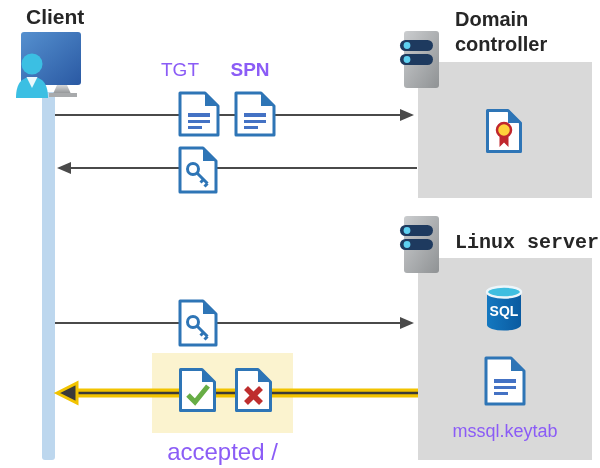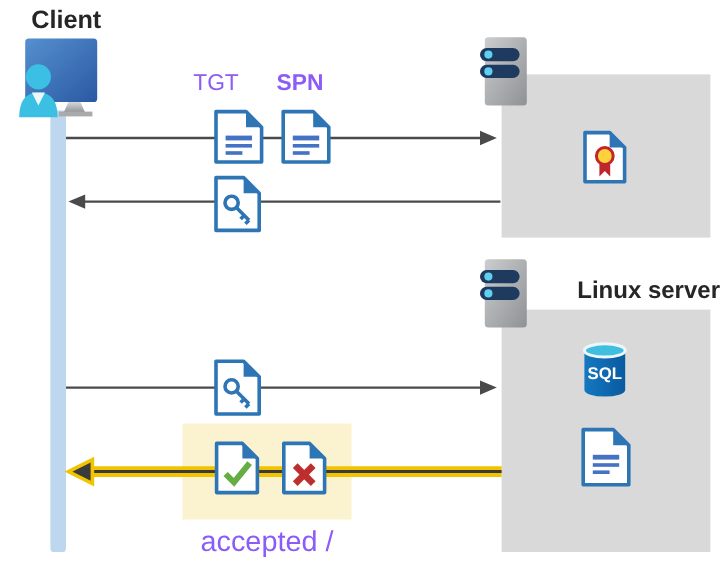--- a/index.html
+++ b/index.html
@@ -4,21 +4,21 @@
 <style>
   html,body{margin:0;padding:0;background:#fff;}
   #canvas{
     position:relative;width:600px;height:468px;background:#fff;overflow:hidden;
     font-family:"Liberation Sans", sans-serif;
   }
   .abs{position:absolute;}
   .zone{background:#D9D9D9;z-index:1;}
   .lifeline{background:#BDD7EE;z-index:2;border-radius:0 0 3px 3px;}
   .highlight{background:#FBF3CF;z-index:2;}
-  .actor-title{font-weight:bold;color:#262626;font-size:20px;line-height:25px;z-index:6;text-align:right;}
+  .actor-title{font-weight:bold;color:#262626;font-size:20px;line-height:25px;z-index:6;}
   .msg-label{color:#8b5cf6;font-size:19px;z-index:6;}
   .icon{z-index:4;}
   svg{display:block;}
   #arrow-layer{position:absolute;left:0;top:0;z-index:3;pointer-events:none;}
   .center{text-align:center;}
 </style>
 </head>
 <body>
 
 <div id="canvas">
@@ -194,23 +194,25 @@
       <path d="M3 3 H28 L41 16 V49 H3 Z" fill="#fff" stroke="#2E75B6" stroke-width="3" stroke-linejoin="round"></path>
       <path d="M28 3 V16 H41 Z" fill="#2E75B6"></path>
       <rect x="11" y="24" width="22" height="4" fill="#4472C4"></rect>
       <rect x="11" y="31" width="22" height="3" fill="#4472C4"></rect>
       <rect x="11" y="37" width="14" height="3" fill="#4472C4"></rect>
     </svg>
   </div>
 
   <div class="abs actor-title" style="left:26px;top:4px;font-size:21px;">Client</div>
 
-
-  <div class="abs actor-title" style="left:455px;top:230px;width:145px;">Linux server</div>
+  <div class="abs actor-title" style="left:455px;top:7px;width:145px;">Domain controller</div>
+
+  <div class="abs actor-title" style="left:455px;top:230px;width:145px;font-family:Liberation Mono, monospace;">Linux server</div>
 
   <div class="abs msg-label center" style="left:158px;top:59px;width:44px;">TGT</div>
 
   <div class="abs msg-label center" style="left:228px;top:59px;width:44px;font-weight:bold;">SPN</div>
 
   <div class="abs msg-label center" style="left:130px;top:438px;width:185px;font-size:24px;">accepted / denied</div>
 
+  <div class="abs msg-label center" style="left:440px;top:421px;width:130px;font-size:18px;">mssql.keytab</div>
 
 </div>
 
 </body></html>

